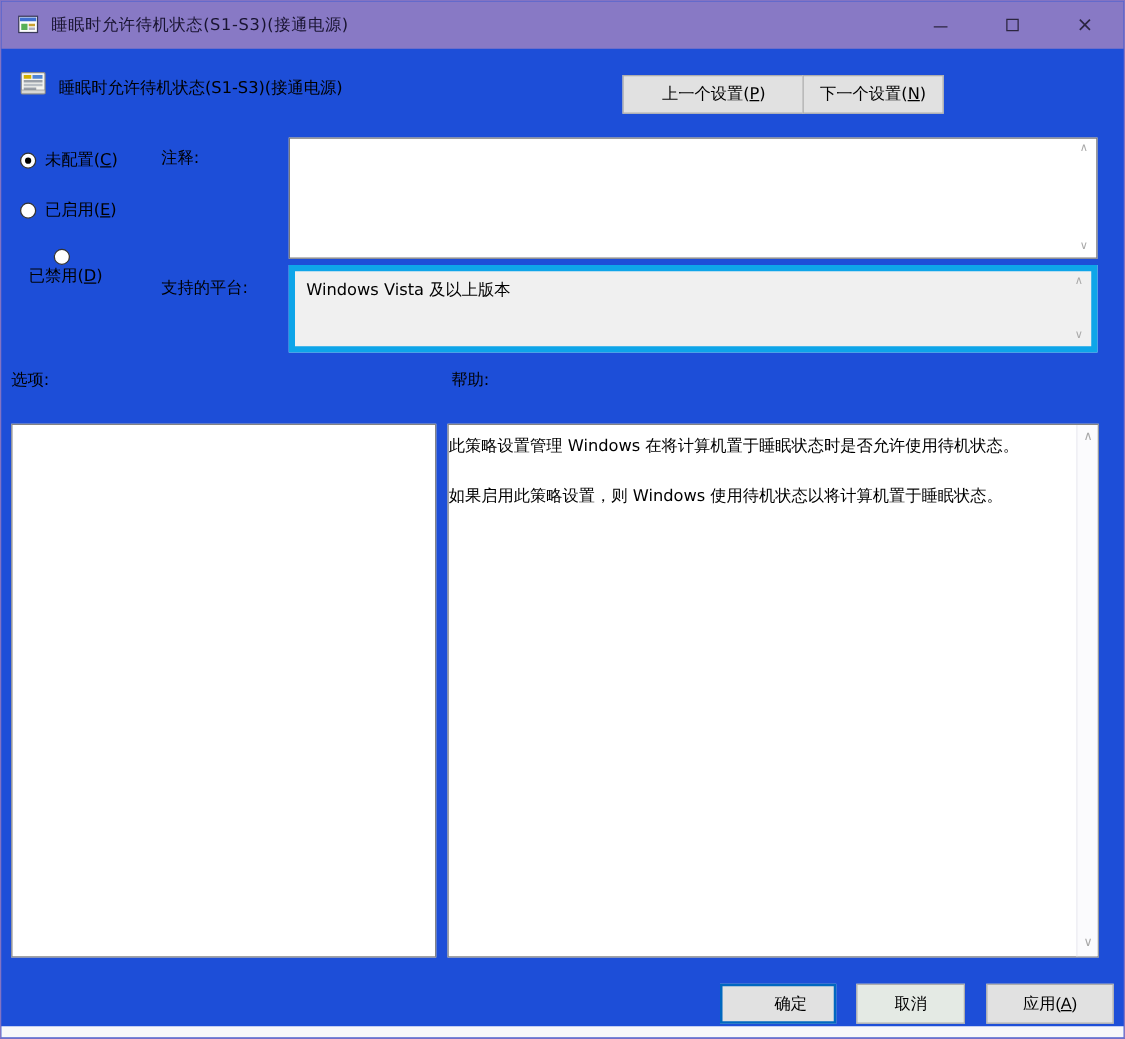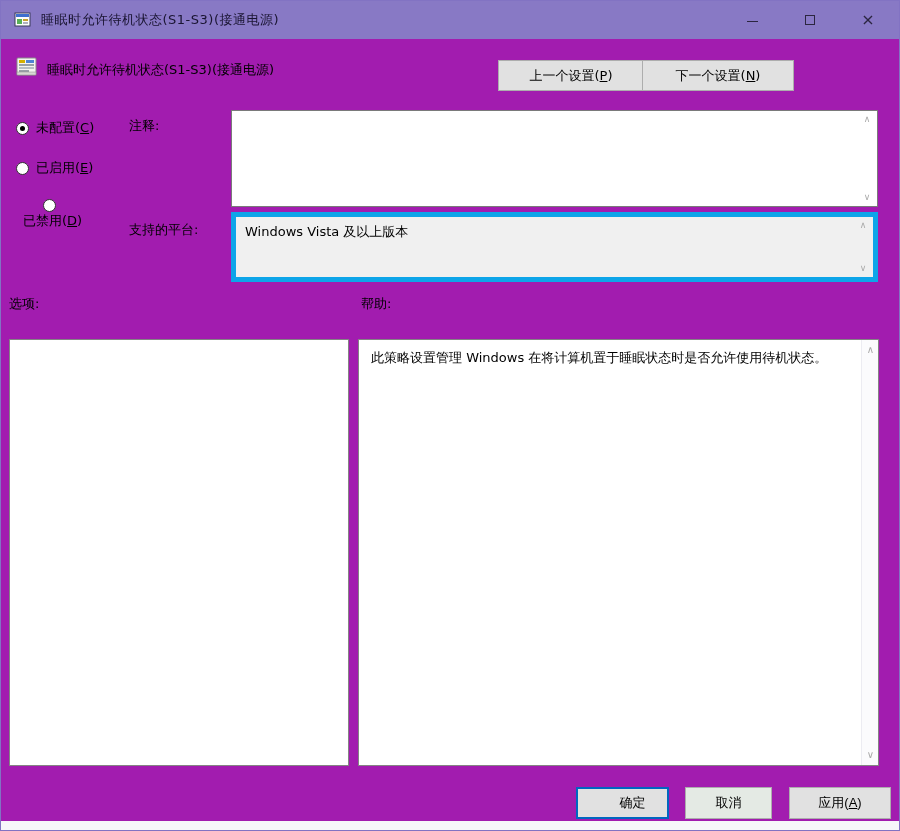--- a/index.html
+++ b/index.html
@@ -1,21 +1,21 @@
 <!DOCTYPE html>
 <html><head>
 <meta charset="utf-8">
 <style>
   * { margin:0; padding:0; box-sizing:border-box; }
   html,body { width:900px; height:831px; }
   body { font-family:"DejaVu Sans","Liberation Sans",sans-serif; background:#d9d9e0; }
 
   .window {
     position:relative; width:900px; height:831px;
-    background:#a21caf;
+    background:#1d4ed8;
     border:1px solid #8273c3;
     overflow:hidden;
   }
 
   
   .titlebar {
     position:absolute; left:0; top:0; right:0; height:38px;
     background:#8879c5;
     display:flex; align-items:center;
   }
@@ -33,21 +33,21 @@
   
   .header-icon { position:absolute; left:14px; top:54px; width:24px; height:24px; }
   .header-title { position:absolute; left:46px; top:60px; font-size:13px; color:#000; }
   .nav-btn {
     position:absolute; top:59px; height:31px;
     background:#e1e1e1; border:1px solid #adadad;
     font-size:13px; color:#000; text-align:center; line-height:29px; cursor:default;
     font-family:inherit;
   }
   .nav-btn.prev { left:497px; width:146px; }
-  .nav-btn.next { left:641px; width:152px; }
+  .nav-btn.next { left:641px; width:113px; }
 
   
   .radio-row { position:absolute; left:15px; display:flex; align-items:center; cursor:default; }
   .radio-row.r0 { top:118px; }
   .radio-row.r1 { top:158px; }
   .radio-row.r2 { top:198px;flex-direction:column; }
   .radio-circle {
     width:13px; height:13px; border:1px solid #333; border-radius:50%;
     background:#fff; position:relative; flex:0 0 auto;
   }
@@ -76,23 +76,22 @@
   .mini-arrow { position:absolute; right:3px; width:14px; text-align:center; font-size:9px; color:#a9a9a9; line-height:1; }
   .mini-arrow.up { top:4px; }
   .mini-arrow.dn { bottom:4px; }
 
   
   .panel { position:absolute; top:338px; height:427px; background:#fff; border:1px solid #848484; }
   .options-panel { left:8px; width:340px; }
   .help-panel { left:357px; width:521px; }
   .help-text {
     position:absolute; left:0; top:0; right:18px; bottom:0;
-    padding:8px 6px 8px 12px; font-size:13px; color:#000; line-height:1.55;
+    padding:8px 6px 8px 0; font-size:13px; color:#000; line-height:1.55;
     overflow:hidden;
-    border-radius:32px;
   }
   .help-text p { margin-bottom:20px; }
   .help-scrollbar {
     position:absolute; top:0; right:0; bottom:0; width:17px;
     background:#fbfbfd; border-left:1px solid #ececf2;
   }
   .sb-arrow { position:absolute; left:0; width:17px; text-align:center; font-size:10px; color:#a9a9a9; line-height:1; }
   .sb-arrow.up { top:5px; }
   .sb-arrow.dn { bottom:5px; }
 
@@ -181,20 +180,21 @@
   </div>
 
   <span class="field-label lbl-options">选项:</span>
   <span class="field-label lbl-help">帮助:</span>
 
   <div class="panel options-panel"></div>
 
   <div class="panel help-panel">
     <div class="help-text">
       <p>此策略设置管理 Windows 在将计算机置于睡眠状态时是否允许使用待机状态。</p>
+      <p>如果启用此策略设置，则 Windows 使用待机状态以将计算机置于睡眠状态。</p>
     </div>
     <div class="help-scrollbar">
       <span class="sb-arrow up">∧</span>
       <span class="sb-arrow dn">∨</span>
     </div>
   </div>
 
   <button class="footer-btn btn-ok">确定</button>
   <button class="footer-btn btn-cancel">取消</button>
   <button class="footer-btn btn-apply"><span>应用(</span><span class="accel">A</span><span>)</span></button>

